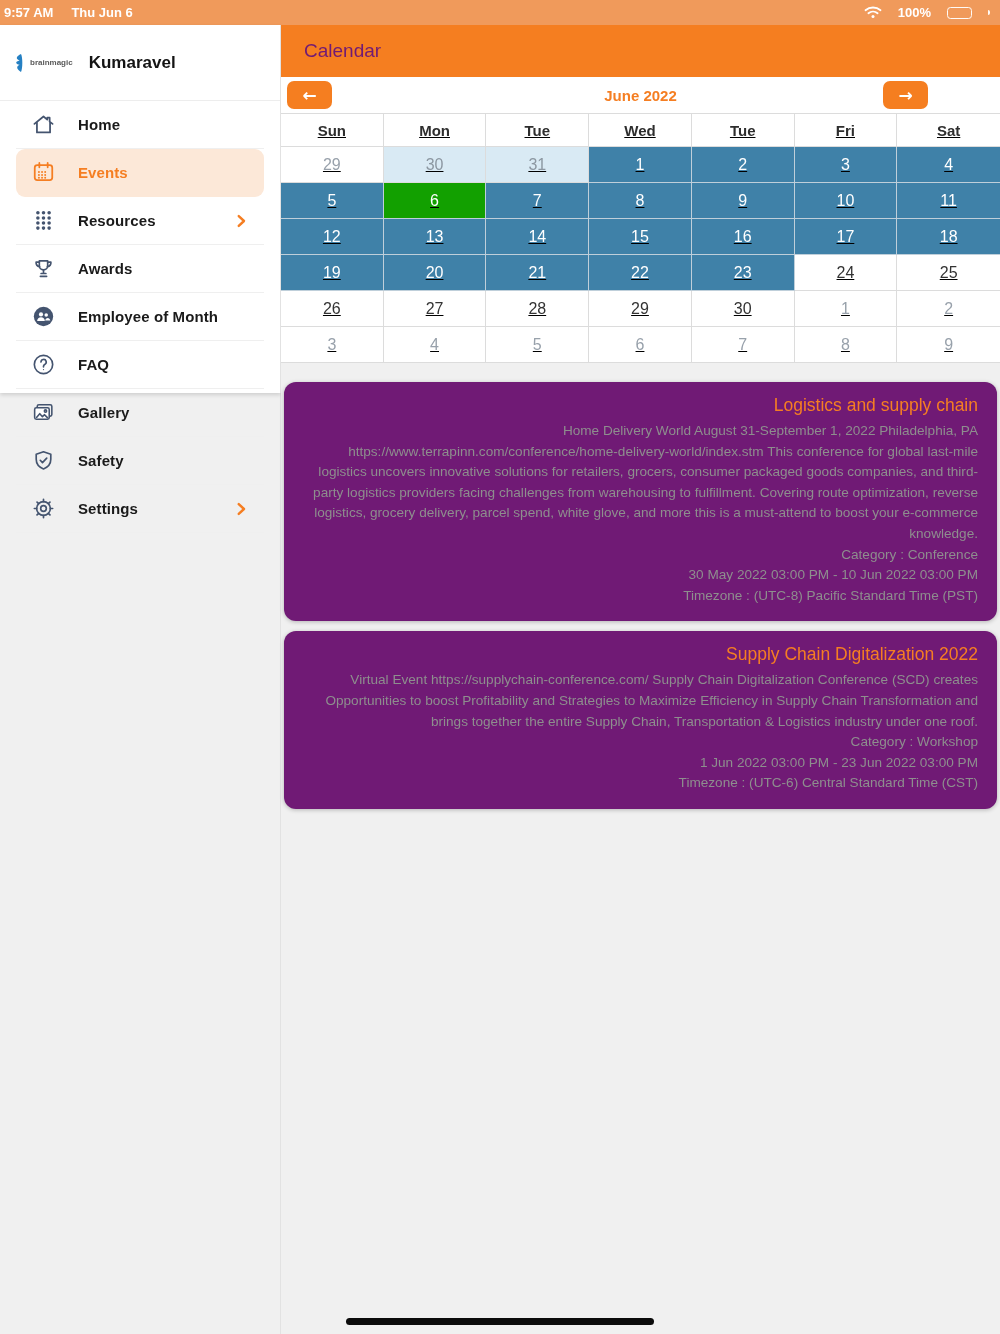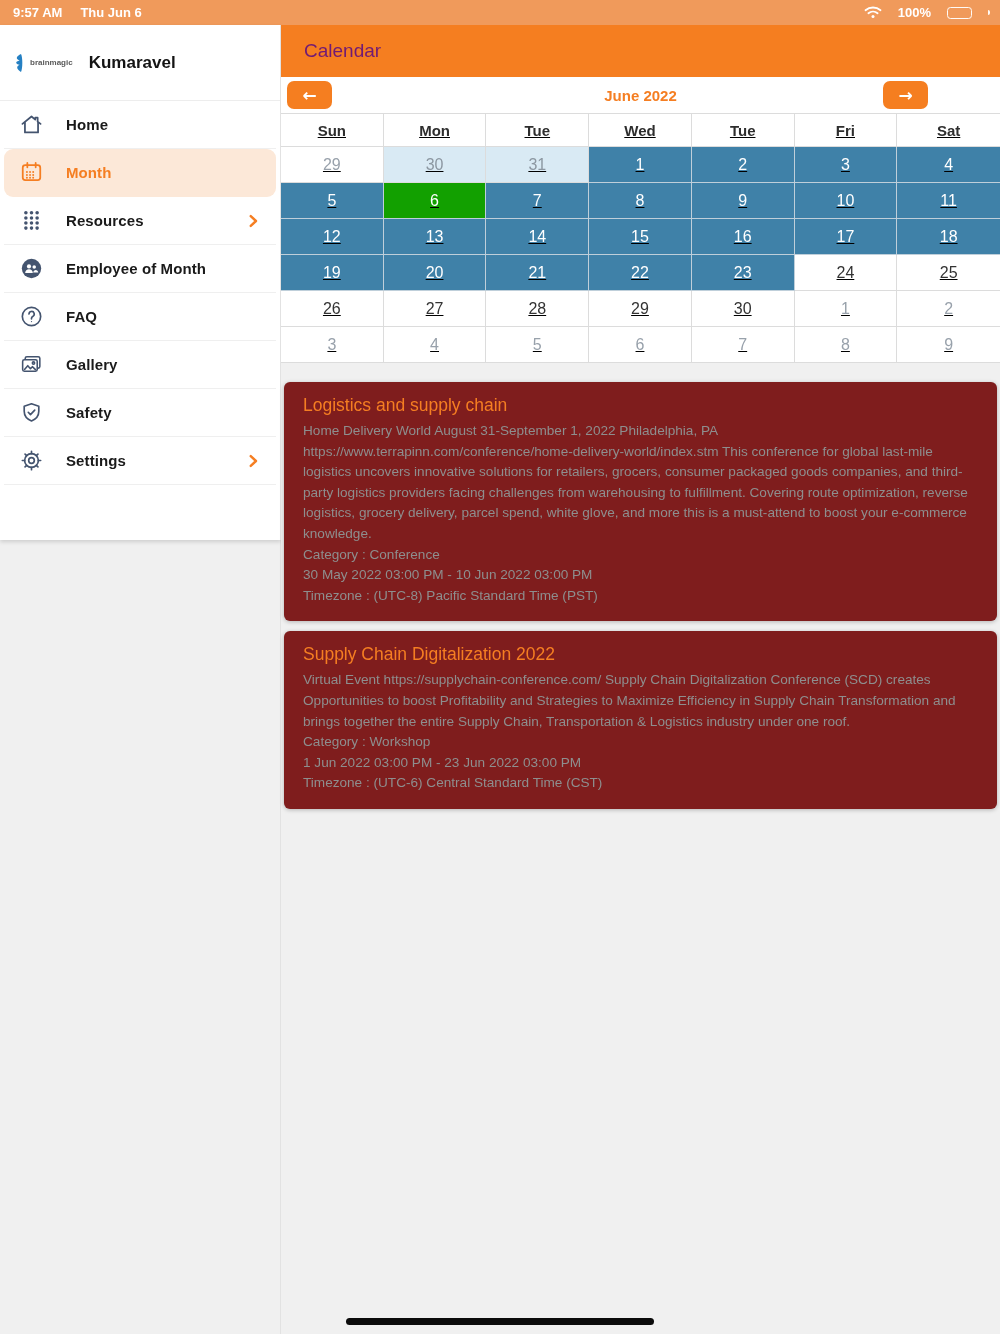--- a/index.html
+++ b/index.html
@@ -10,38 +10,38 @@
     position:relative;
     overflow:hidden;
   }
   
   .statusbar{
     position:absolute; top:0; left:0; width:1000px; height:25px;
     background:#F09A5B; color:#fff;
     display:flex; align-items:center;
     font-size:13px; font-weight:700;
   }
-  .sb-time{ margin-left:13px; }
+  .sb-time{ margin-left:4px; }
   .sb-date{ margin-left:18px; }
   .sb-right{ margin-left:auto; margin-right:10px; display:flex; align-items:center; gap:16px; }
   .battery{ width:25px; height:12px; border:1.5px solid rgba(255,255,255,.95); border-radius:3.5px; padding:1px; position:relative; }
   .battery-fill{ width:100%; height:100%; background:#fff; border-radius:1.5px; }
   .battery-nub{ width:2px; height:5px; background:rgba(255,255,255,.95); border-radius:0 2px 2px 0; }
   
   .left-divider{ position:absolute; left:280px; top:25px; bottom:0; width:1px; background:#E2E2E2; }
   .sidebar{
-    position:absolute; left:0; top:25px; width:281px; height:515px;
+    position:absolute; left:0; top:25px; width:281px; height:368px;
     background:#fff; border-right:1px solid #E2E2E2;
     box-shadow:0 2px 4px rgba(0,0,0,.14);
   }
   .side-user{ height:76px; display:flex; align-items:center; padding:0 14px; border-bottom:1px solid #EDEDED; }
   .logo{ display:flex; align-items:center; gap:3px; }
   .logo-text{ font-size:8px; font-weight:700; color:#5a5a5a; }
   .user-name{ font-size:17px; font-weight:700; color:#141414; margin-left:16px; }
-  .side-list{ list-style:none; padding:0 4px; }
+  .side-list{ list-style:none; padding:0 16px; }
   .side-item{
     height:48px; display:flex; align-items:center; padding:0 14px;
     border-bottom:1px solid #EFEFEF; cursor:pointer; border-radius:0;
   }
   .side-item .icn{ width:26px; height:26px; flex:0 0 26px; display:flex; align-items:center; justify-content:center; }
   .side-item .lbl{ margin-left:22px; font-size:15px; font-weight:700; color:#1a1a1a; letter-spacing:.1px; }
   .side-item.selected{ background:#FCE8D8; border-radius:9px; border-bottom-color:transparent; }
   .side-item.selected .lbl{ color:#F57E22; }
   .chev{ margin-left:auto; display:flex; align-items:center; }
   
@@ -76,23 +76,24 @@
     font-size:16px; color:#333; background:#fff; cursor:pointer;
     border-right:1px solid #DCDCDC; border-bottom:1px solid #DCDCDC;
   }
   .cell.muted{ color:#98A1AB; }
   .cell.lightblue{ background:#D9EAF4; color:#8C97A1; }
   .cell.event{ background:#3F81A8; color:#fff; border-right-color:#BFCFDA; border-bottom-color:#BFCFDA; }
   .cell.today{ background:#12A000; color:#fff; border-right-color:#BFCFDA; border-bottom-color:#BFCFDA; }
   
   .events-area{ padding:19px 3px 0; }
   .card{
-    background:#7f1d1d; border-radius:6px; margin-bottom:10px;
+    background:#701a75; border-radius:12px; margin-bottom:10px;
     box-shadow:0 1px 4px rgba(0,0,0,.25);
     padding:13px 19px 15px;
+    text-align:right;
   }
   .card-title{ color:#F57E22; font-size:17.5px; font-weight:400; margin-bottom:5px; }
   .card-text{ color:#8E8E8E; font-size:13.6px; line-height:20.6px; white-space:pre-line; }
   
   .home-indicator{
     position:absolute; bottom:9px; left:346px; width:308px; height:7px;
     background:#0B0B0B; border-radius:4px;
   }
   svg{ display:block; }
 </style>
@@ -152,21 +153,21 @@
               <circle cx="13.6" cy="11.6" r=".95"></circle>
             <circle cx="7.6" cy="14.3" r=".95"></circle>
               <circle cx="10.6" cy="14.3" r=".95"></circle>
               <circle cx="13.6" cy="14.3" r=".95"></circle>
             <circle cx="7.6" cy="17" r=".95"></circle>
               <circle cx="10.6" cy="17" r=".95"></circle>
               <circle cx="13.6" cy="17" r=".95"></circle>
           </g>
         </svg>
       </span>
-      <span class="lbl">Month</span>
+      <span class="lbl">Events</span>
     </li>
 
     <li class="side-item">
       <span class="icn">
         <svg width="25" height="25" viewBox="0 0 24 24" fill="#44546F">
           <circle cx="6.6" cy="4.6" r="1.7"></circle>
             <circle cx="12" cy="4.6" r="1.7"></circle>
             <circle cx="17.4" cy="4.6" r="1.7"></circle>
           <circle cx="6.6" cy="9.5" r="1.7"></circle>
             <circle cx="12" cy="9.5" r="1.7"></circle>
@@ -180,20 +181,33 @@
         </svg>
       </span>
       <span class="lbl">Resources</span>
       <span class="chev">
         <svg width="18" height="18" viewBox="0 0 24 24" fill="none" stroke="#F57E22" stroke-width="3.2" stroke-linecap="round" stroke-linejoin="round">
             <path d="M9 5.5 16 12l-7 6.5"></path>
           </svg>
       </span>
     </li>
 
+    <li class="side-item">
+      <span class="icn">
+        <svg width="25" height="25" viewBox="0 0 24 24" fill="none" stroke="#44546F" stroke-width="1.6" stroke-linecap="round" stroke-linejoin="round">
+          <path d="M8 4.6h8v4.8a4 4 0 0 1-8 0z"></path>
+          <path d="M8 5.8H4.9c-.2 2.6 1.1 4.1 3.3 4.4"></path>
+          <path d="M16 5.8h3.1c.2 2.6-1.1 4.1-3.3 4.4"></path>
+          <path d="M12 13.4v3.1"></path>
+            <path d="M9.7 16.8h4.6"></path>
+            <path d="M9 19.6h6"></path>
+        </svg>
+      </span>
+      <span class="lbl">Awards</span>
+    </li>
 
     <li class="side-item">
       <span class="icn">
         <svg width="25" height="25" viewBox="0 0 24 24">
           <circle cx="12" cy="12" r="9.3" fill="#44546F"></circle>
           <circle cx="9.6" cy="10" r="2" fill="#fff"></circle>
           <circle cx="14.6" cy="10.6" r="1.7" fill="#fff"></circle>
           <path d="M5.9 16.2c0-2.2 1.7-3.6 3.7-3.6s3.7 1.4 3.7 3.6z" fill="#fff"></path>
           <path d="M13.6 15.9c.3-1.5 1.2-2.4 2.4-2.4 1.3 0 2.3 1 2.5 2.4z" fill="#fff"></path>
         </svg>

